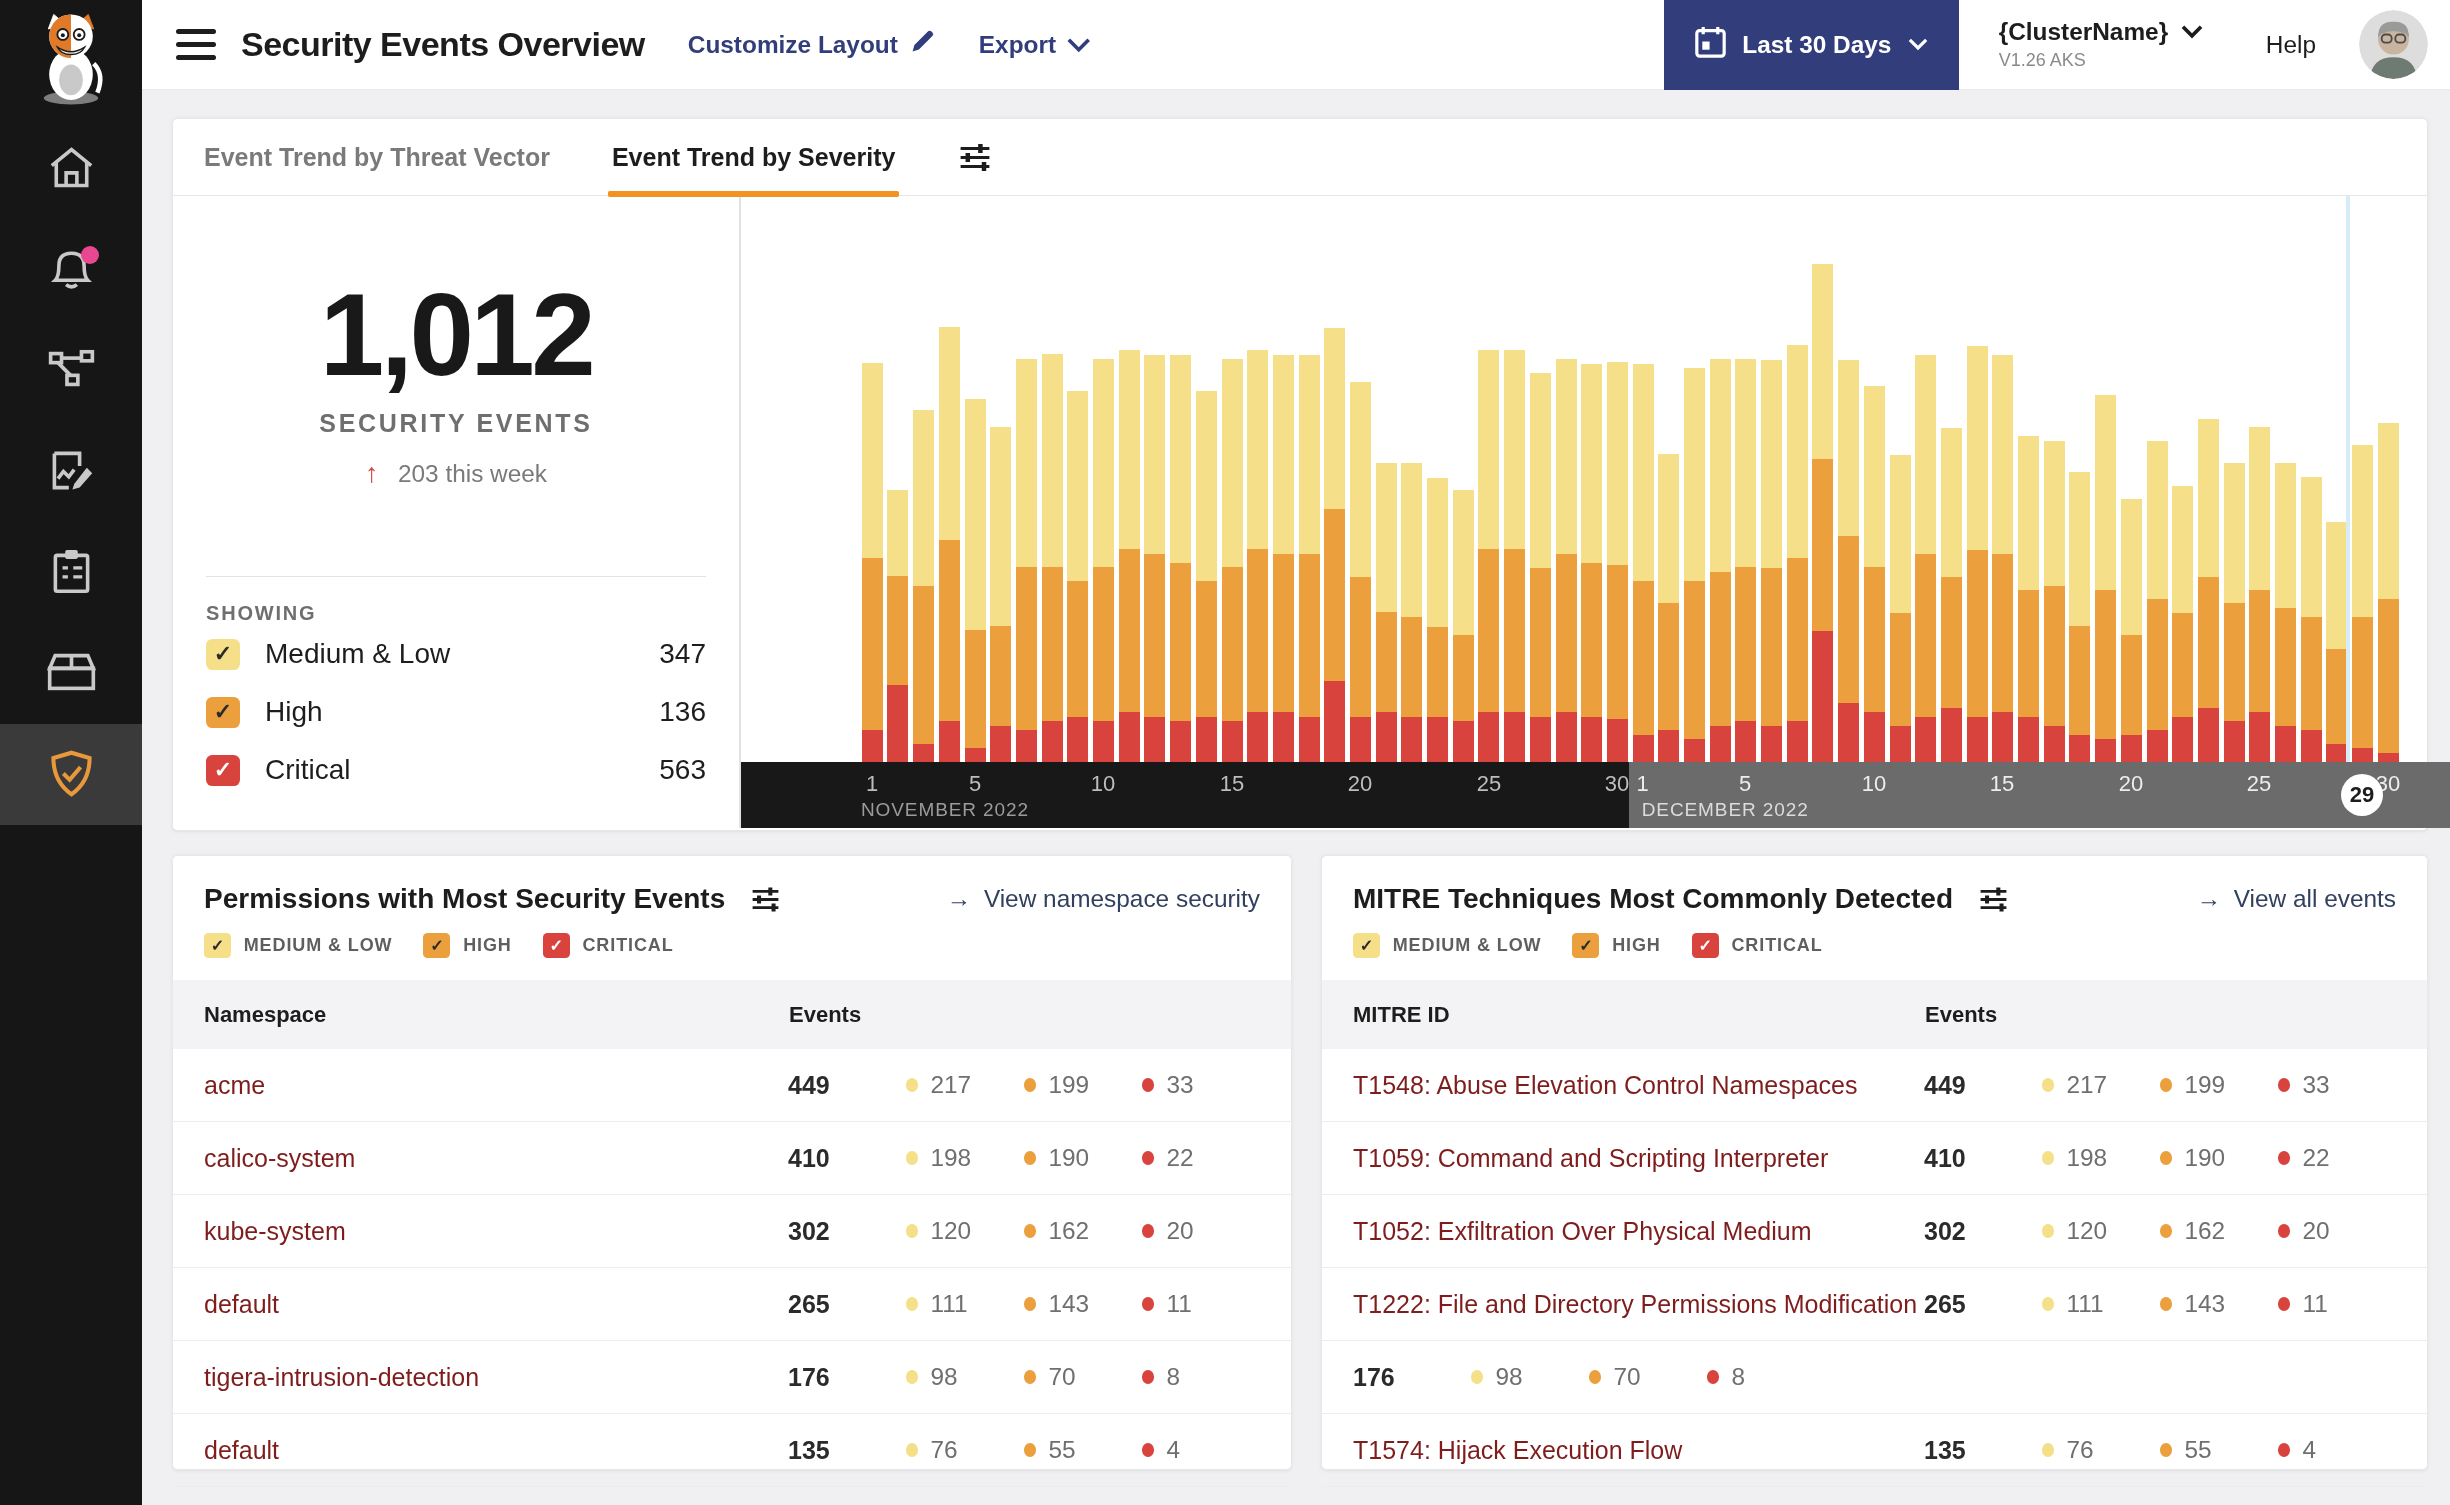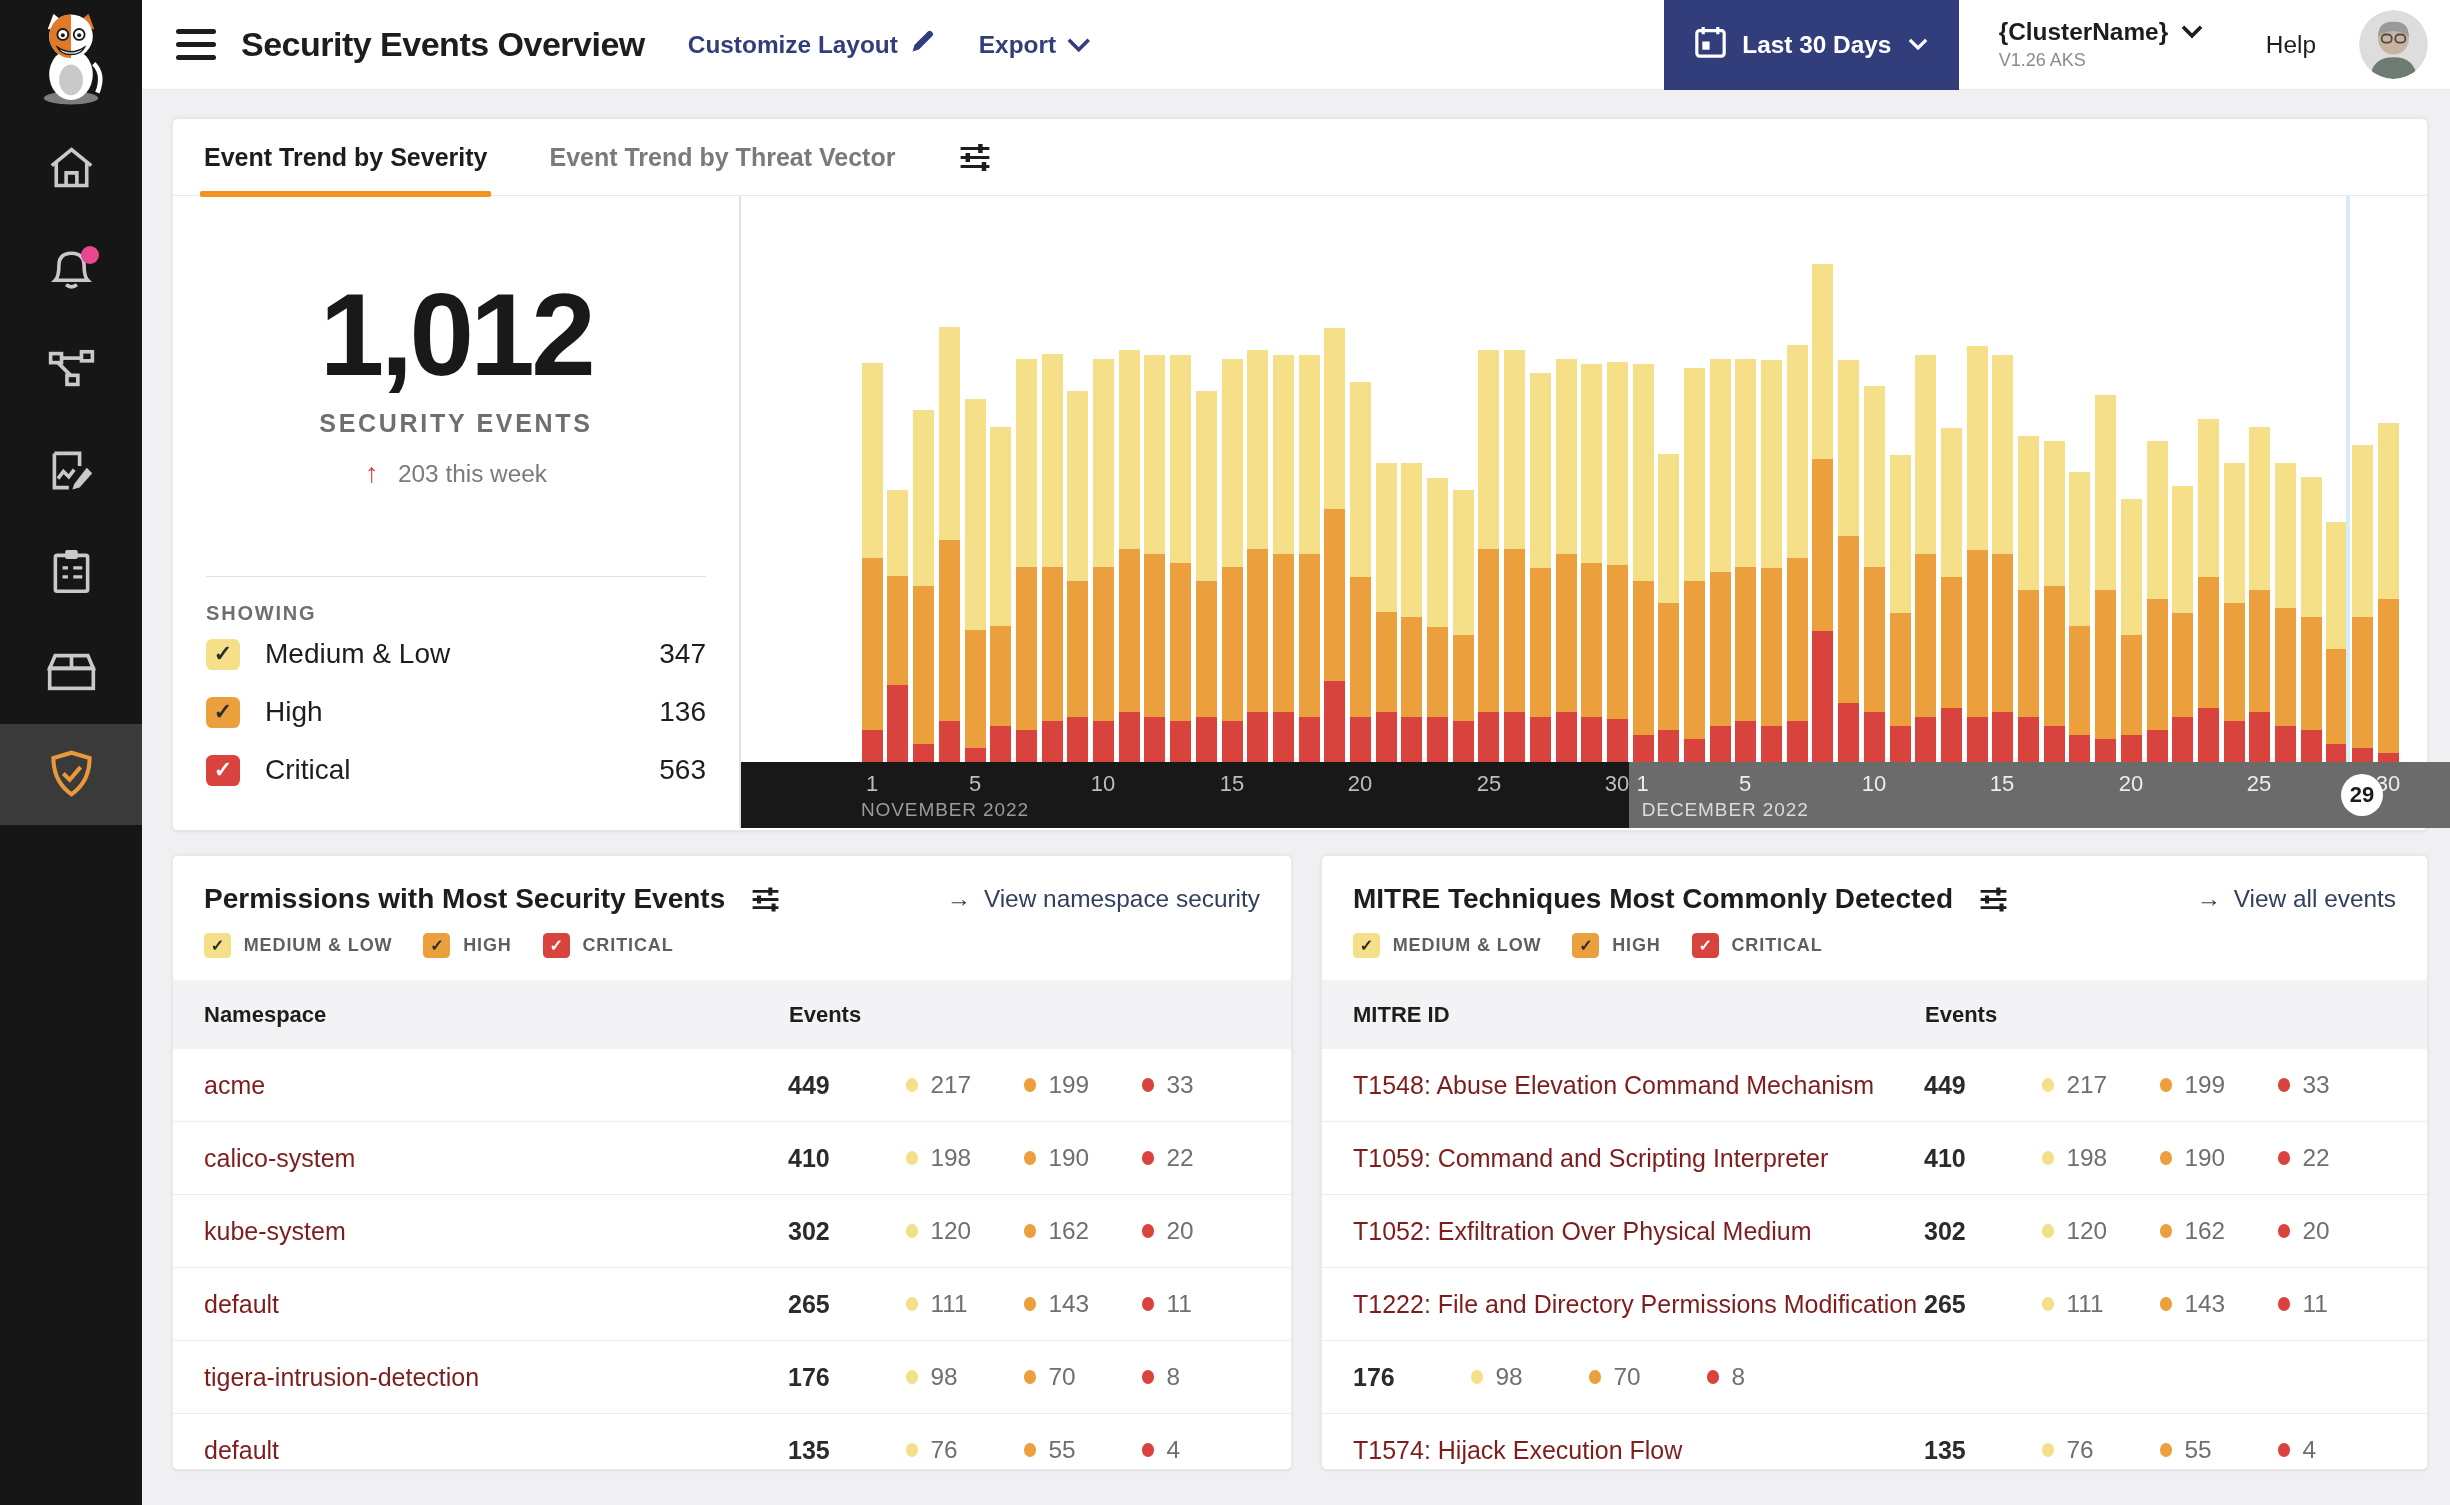--- a/index.html
+++ b/index.html
@@ -246,22 +246,22 @@
             <rect x="40" y="27" width="11" height="9" rx="4" fill="none" stroke="#4a4a4a" stroke-width="2"></rect>
             <path d="M12 76 Q14 52 38 52 Q62 52 64 76 Z" fill="#6E7B72"></path>
           </g>
         </svg>
       </div>
     </div>
   </header>
 
   <section class="card card-top">
     <div class="tabbar">
+      <div class="tab">Event Trend by Threat Vector</div>
       <div class="tab active">Event Trend by Severity</div>
-      <div class="tab">Event Trend by Threat Vector</div>
       <span class="tune">
         <svg width="36" height="33" viewBox="0 0 40 36" fill="none" stroke="#1d1d1d" stroke-width="3.5">
           <path d="M4 8 H36 M4 18 H36 M4 28 H36"></path>
           <path d="M26 3 V13 M12 13 V23 M30 23 V33" stroke-width="5"></path>
         </svg>
       </span>
     </div>
     <div class="top-body">
       <div class="stats">
         <div class="big-number">1,012</div>
@@ -782,21 +782,21 @@
           <span class="clabel">CRITICAL</span>
         </div>
       </div>
     <div class="thead">
       <div class="col-name">MITRE ID</div>
       <div class="col-events">Events</div>
       <div style="width:353px"></div>
     </div>
     <div class="tbody" id="mitre-rows">
         <div class="trow">
-          <div class="col-name"><a>T1548: Abuse Elevation Command Mechanism</a></div>
+          <div class="col-name"><a>T1548: Abuse Elevation Control Namespaces</a></div>
           <div class="col-events">449</div>
           <div class="sev-cell">
             <span class="dot" style="background: rgb(245, 223, 136);"></span>
             <span>217</span>
           </div>
           <div class="sev-cell">
             <span class="dot" style="background: rgb(235, 159, 61);"></span>
             <span>199</span>
           </div>
           <div class="sev-cell">

